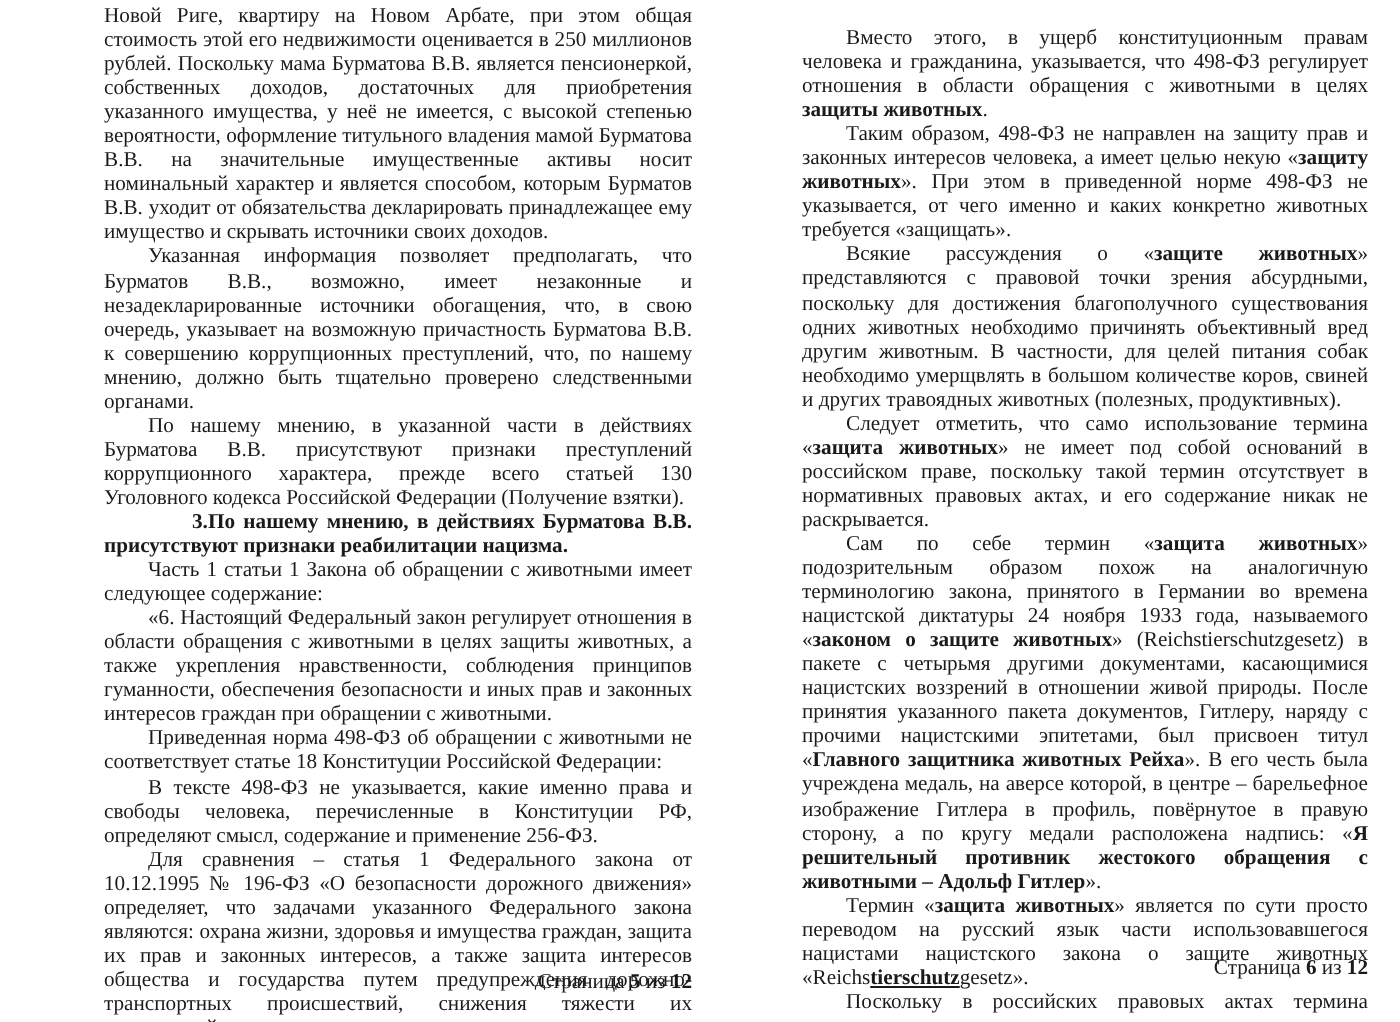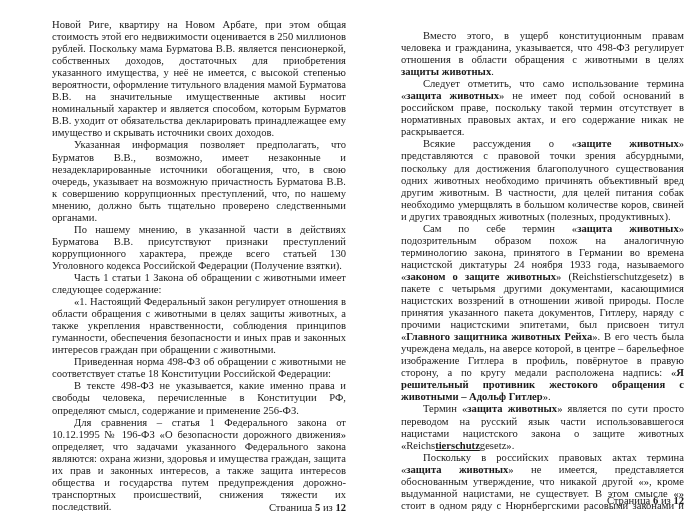--- a/index.html
+++ b/index.html
@@ -1,18 +1,18 @@
 <!DOCTYPE html>
 <html><head>
 <meta charset="utf-8">
 <style>
   html, body { margin: 0; padding: 0; background: #ffffff; }
   body { width: 700px; height: 511px; position: relative; overflow: hidden;
          font-family: "Liberation Serif", "DejaVu Serif", serif; color: #1a1a1a; }
-  .page { position: absolute; top: 16px; height: 406px; }
+  .page { position: absolute; top: 0; height: 406px; }
   #page-left { left: 0; width: 350px; }
   #page-right { left: 350px; width: 350px; }
   .body-text { position: absolute; font-size: 10.6px; line-height: 12.05px; text-align: justify; }
   #page-left .body-text { left: 52px; width: 294px; top: 3px; }
   #page-right .body-text { left: 51px; width: 283px; top: 14px; }
   .para { margin: 0; text-indent: 22px; }
   .para.noindent { text-indent: 0; }
   .para.numbered { font-weight: bold; }
   .para.numbered .num { display: inline-block; width: 30px; }
   b { font-weight: bold; margin-top: 12px; }
@@ -23,36 +23,38 @@
   .footer b { font-weight: bold; }
 </style>
 </head>
 <body>
 
 <div class="page" id="page-left">
   <div class="body-text">
       <p class="para noindent">Новой Риге, квартиру на Новом Арбате, при этом общая стоимость этой его недвижимости оценивается в 250 миллионов рублей. Поскольку мама Бурматова В.В. является пенсионеркой, собственных доходов, достаточных для приобретения указанного имущества, у неё не имеется, с высокой степенью вероятности, оформление титульного владения мамой Бурматова В.В. на значительные имущественные активы носит номинальный характер и является способом, которым Бурматов В.В. уходит от обязательства декларировать принадлежащее ему имущество и скрывать источники своих доходов.</p>
       <p class="para">Указанная информация позволяет предполагать, что Бурматов В.В., возможно, имеет незаконные и незадекларированные источники обогащения, что, в свою очередь, указывает на возможную причастность Бурматова В.В. к совершению коррупционных преступлений, что, по нашему мнению, должно быть тщательно проверено следственными органами.</p>
       <p class="para">По нашему мнению, в указанной части в действиях Бурматова В.В. присутствуют признаки преступлений коррупционного характера, прежде всего статьей 130 Уголовного кодекса Российской Федерации (Получение взятки).</p>
+      <p class="para numbered"><span class="num">3.</span>По нашему мнению, в действиях Бурматова В.В. присутствуют признаки реабилитации нацизма.</p>
       <p class="para">Часть 1 статьи 1 Закона об обращении с животными имеет следующее содержание:</p>
-      <p class="para">«1. Настоящий Федеральный закон регулирует отношения в области обращения с животными в целях защиты животных, а также укрепления нравственности, соблюдения принципов гуманности, обеспечения безопасности и иных прав и законных интересов граждан при обращении с животными.</p>
+      <p class="para">«6. Настоящий Федеральный закон регулирует отношения в области обращения с животными в целях защиты животных, а также укрепления нравственности, соблюдения принципов гуманности, обеспечения безопасности и иных прав и законных интересов граждан при обращении с животными.</p>
       <p class="para">Приведенная норма 498-ФЗ об обращении с животными не соответствует статье 18 Конституции Российской Федерации:</p>
       <p class="para">В тексте 498-ФЗ не указывается, какие именно права и свободы человека, перечисленные в Конституции РФ, определяют смысл, содержание и применение 256-ФЗ.</p>
       <p class="para">Для сравнения – статья 1 Федерального закона от 10.12.1995 № 196-ФЗ «О безопасности дорожного движения» определяет, что задачами указанного Федерального закона являются: охрана жизни, здоровья и имущества граждан, защита их прав и законных интересов, а также защита интересов общества и государства путем предупреждения дорожно-транспортных происшествий, снижения тяжести их последствий.</p>
     </div>
   <div class="footer">
     <span>Страница </span><b>5</b><span> из </span><b>12</b>
   </div>
 </div>
 
 <div class="page" id="page-right">
   <div class="body-text">
       <p class="para">Вместо этого, в ущерб конституционным правам человека и гражданина, указывается, что 498-ФЗ регулирует отношения в области обращения с животными в целях <b>защиты животных</b>.</p>
+      <p class="para">Таким образом, 498-ФЗ не направлен на защиту прав и законных интересов человека, а имеет целью некую «<b>защиту животных</b>». При этом в приведенной норме 498-ФЗ не указывается, от чего именно и каких конкретно животных требуется «защищать».</p>
+      <p class="para">Всякие рассуждения о «<b>защите животных</b>» представляются с правовой точки зрения абсурдными, поскольку для достижения благополучного существования одних животных необходимо причинять объективный вред другим животным. В частности, для целей питания собак необходимо умерщвлять в большом количестве коров, свиней и других травоядных животных (полезных, продуктивных).</p>
       <p class="para">Следует отметить, что само использование термина «<b>защита животных</b>» не имеет под собой оснований в российском праве, поскольку такой термин отсутствует в нормативных правовых актах, и его содержание никак не раскрывается.</p>
-      <p class="para">Всякие рассуждения о «<b>защите животных</b>» представляются с правовой точки зрения абсурдными, поскольку для достижения благополучного существования одних животных необходимо причинять объективный вред другим животным. В частности, для целей питания собак необходимо умерщвлять в большом количестве коров, свиней и других травоядных животных (полезных, продуктивных).</p>
       <p class="para">Сам по себе термин «<b>защита животных</b>» подозрительным образом похож на аналогичную терминологию закона, принятого в Германии во времена нацистской диктатуры 24 ноября 1933 года, называемого «<b>законом о защите животных</b>» (Reichstierschutzgesetz) в пакете с четырьмя другими документами, касающимися нацистских воззрений в отношении живой природы. После принятия указанного пакета документов, Гитлеру, наряду с прочими нацистскими эпитетами, был присвоен титул «<b>Главного защитника животных Рейха</b>». В его честь была учреждена медаль, на аверсе которой, в центре – барельефное изображение Гитлера в профиль, повёрнутое в правую сторону, а по кругу медали расположена надпись: «<b>Я решительный противник жестокого обращения с животными – Адольф Гитлер</b>».</p>
       <p class="para">Термин «<b>защита животных</b>» является по сути просто переводом на русский язык части использовавшегося нацистами нацистского закона о защите животных «Reichs<b><u>tierschutz</u></b>gesetz».</p>
       <p class="para">Поскольку в российских правовых актах термина «<b>защита животных</b>» не имеется, представляется обоснованным утверждение, что никакой другой «», кроме выдуманной нацистами, не существует. В этом смысле «» стоит в одном ряду с Нюрнбергскими расовыми законами и другими «плодами» нацистской юриспруденции.</p>
     </div>
   <div class="footer">
     <span>Страница </span><b>6</b><span> из </span><b>12</b>
   </div>
 </div>
 
 </body></html>

